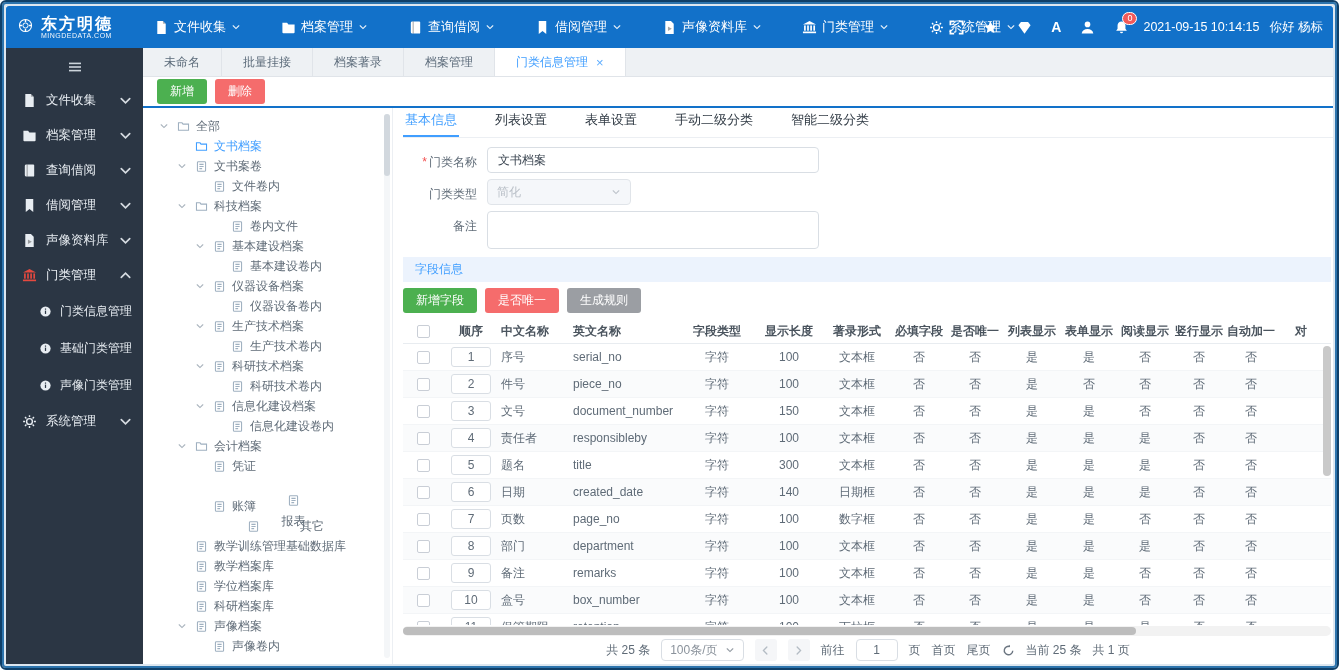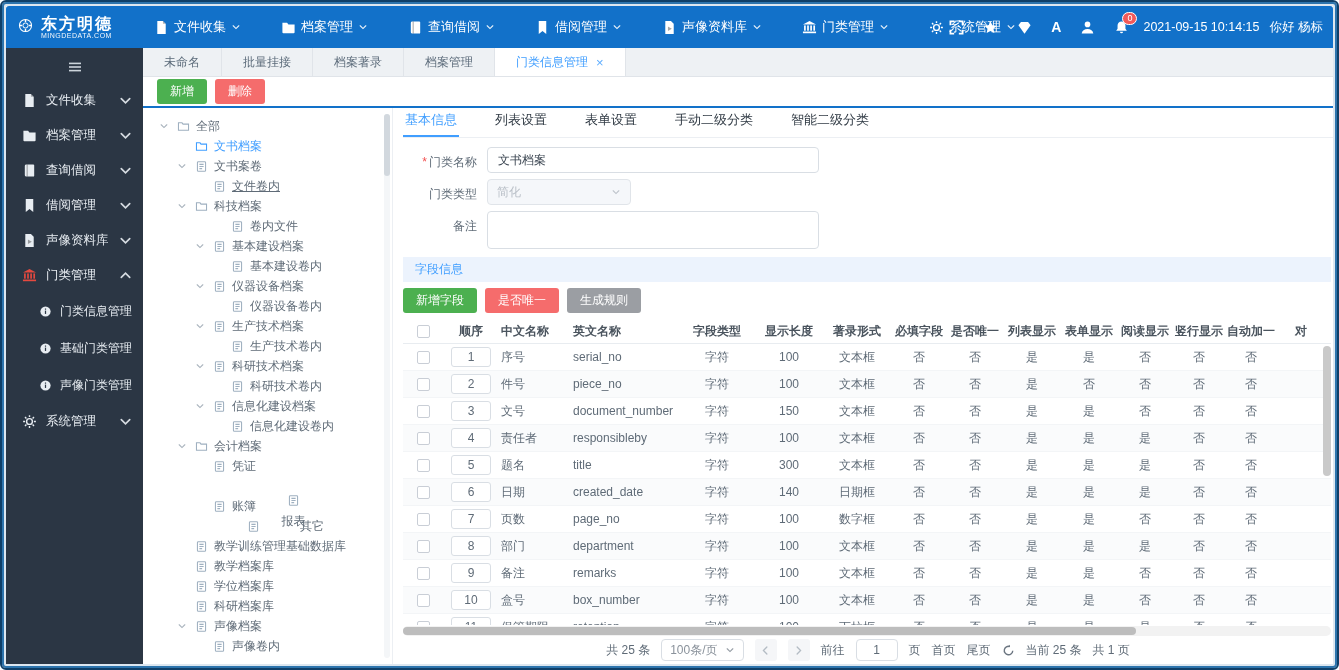--- a/index.html
+++ b/index.html
@@ -484,21 +484,21 @@
                 </svg>
               </span>
               <span class="ic">
                 <svg viewBox="0 0 16 16" fill="none" stroke="currentColor" stroke-width="1.3">
                   <rect x="3" y="2.2" width="10" height="11.6" rx="1"></rect>
                   <path d="M5.4 5.4h5.2M5.4 8h5.2M5.4 10.6h3.4"></path>
                 </svg>
               </span>
               <span class="lbl">文书案卷</span>
             </div>
-            <div class="tnode" style="padding-left: 36px; text-decoration: underline;">
+            <div class="tnode" style="padding-left: 36px;">
               <span class="tcaret"></span>
               <span class="ic">
                 <svg viewBox="0 0 16 16" fill="none" stroke="currentColor" stroke-width="1.3">
                   <rect x="3" y="2.2" width="10" height="11.6" rx="1"></rect>
                   <path d="M5.4 5.4h5.2M5.4 8h5.2M5.4 10.6h3.4"></path>
                 </svg>
               </span>
               <span class="lbl">文件卷内</span>
             </div>
             <div class="tnode" style="padding-left: 18px;">

